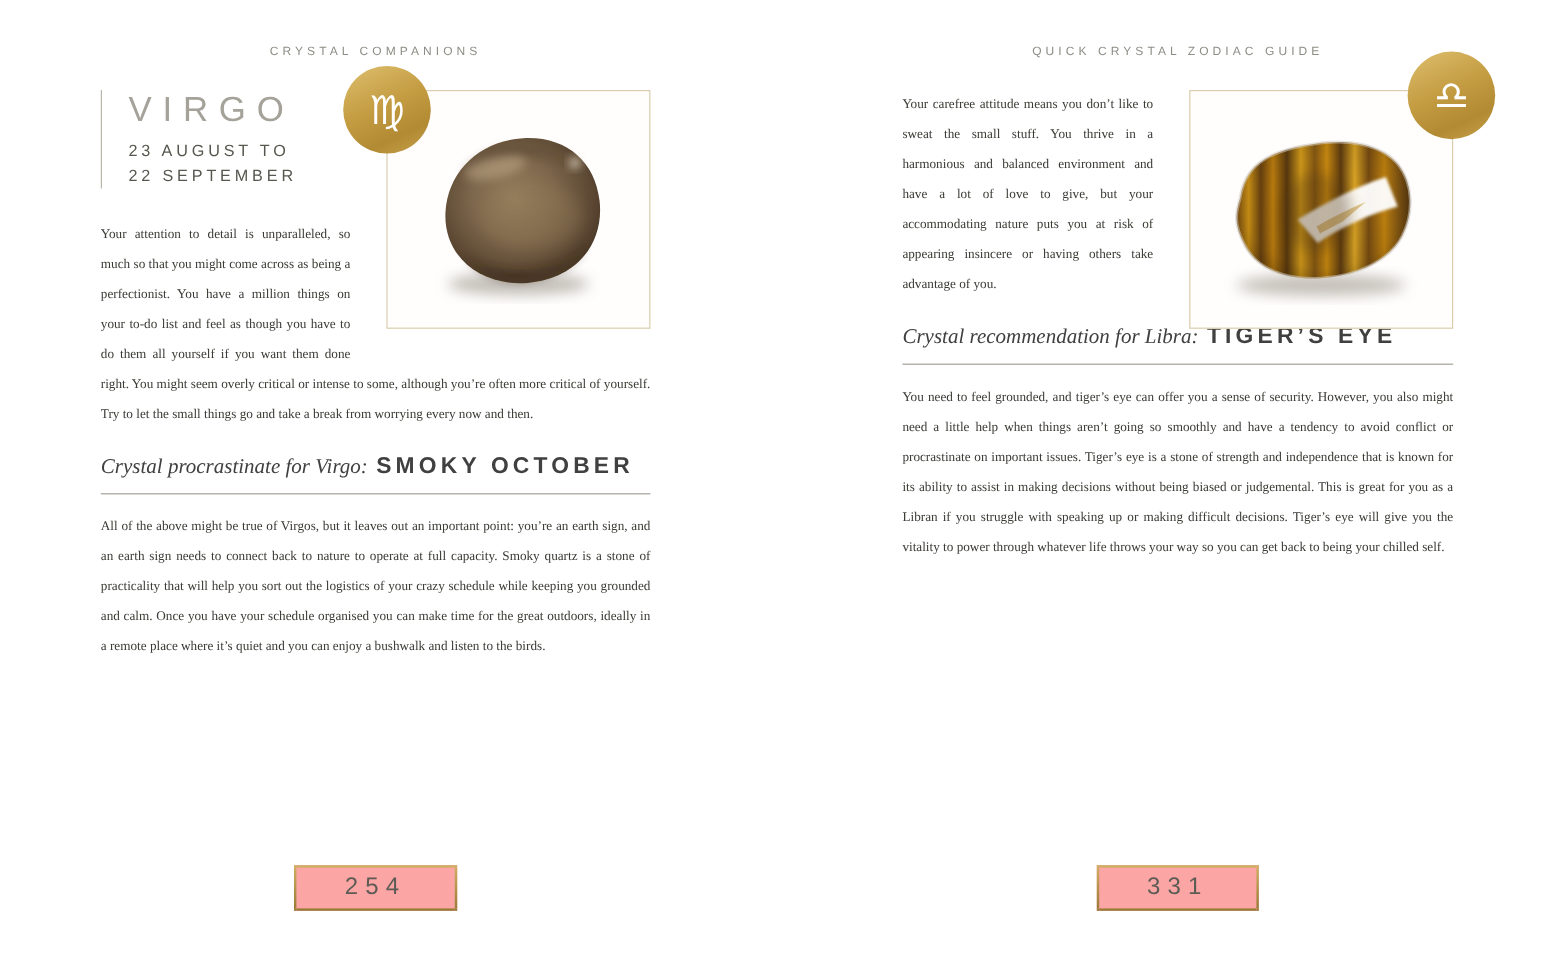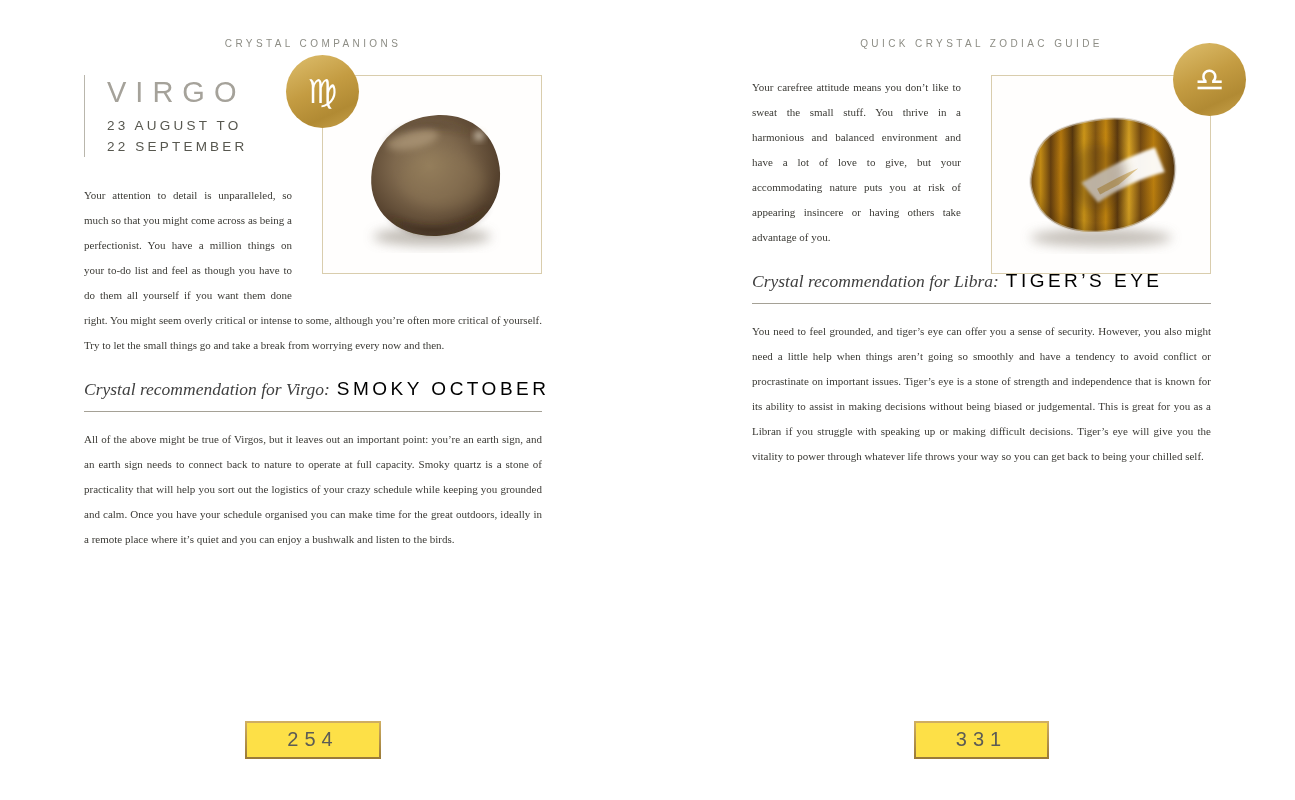--- a/index.html
+++ b/index.html
@@ -70,42 +70,42 @@
     text-align:justify; color:#3b3a35;
   }
 
   .rec-row { margin-top:20px; clear:none; white-space:nowrap; }
   .rec-label {
     font-style:italic;
     font-size:17.5px; color:#404040;
   }
   .crystal-name {
     font-family:"Liberation Sans", sans-serif;
-    font-size:19px; letter-spacing:3.5px; font-weight:400;
-    color:#000000; margin-left:7px;margin-top:48px;
+    font-size:19px; letter-spacing:3.5px; font-weight:700;
+    color:#404040; margin-left:7px;margin-top:48px;
   }
   .rule {
     border:0; border-top:1px solid #a5a196;
     margin:11px 0 15px 0;
   }
 
   .page-number-wrap {
     position:absolute; bottom:41px; left:0; right:0;
     text-align:center;
   }
   .page--left  .page-number-wrap { padding:0 105px 0 84px; }
   .page--right .page-number-wrap { padding:0 84px 0 105px; }
   .page-number {
     display:inline-block;
     border:2px solid;
     border-image:linear-gradient(180deg,#cfae62 0%,#9a7a38 100%) 1;
     padding:5px 40px 6px;
     font-family:"Liberation Sans", sans-serif;
     font-size:20px; letter-spacing:6px;
-    color:#5c5c55; background:#fde047;
+    color:#5c5c55; background:#fca5a5;
   }
 </style>
 </head>
 <body>
 
 <div class="spread">
 
   <div class="page page--left">
     <div class="content">
       <div class="running-head">CRYSTAL COMPANIONS</div>
@@ -143,21 +143,21 @@
         <div class="sign-name">VIRGO</div>
         <div class="date-range">
           <div>23 AUGUST TO</div>
           <div>22 SEPTEMBER</div>
         </div>
       </div>
 
       <p class="body-text">Your attention to detail is unparalleled, so much so that you might come across as being a perfectionist. You have a million things on your to-do list and feel as though you have to do them all yourself if you want them done right. You might seem overly critical or intense to some, although you’re often more critical of yourself. Try to let the small things go and take a break from worrying every now and then.</p>
 
       <div class="rec-row">
-        <span class="rec-label">Crystal recommendation for Virgo:</span><span class="crystal-name">SMOKY OCTOBER</span>
+        <span class="rec-label">Crystal procrastinate for Virgo:</span><span class="crystal-name">SMOKY OCTOBER</span>
       </div>
       <hr class="rule">
 
       <p class="body-text">All of the above might be true of Virgos, but it leaves out an important point: you’re an earth sign, and an earth sign needs to connect back to nature to operate at full capacity. Smoky quartz is a stone of practicality that will help you sort out the logistics of your crazy schedule while keeping you grounded and calm. Once you have your schedule organised you can make time for the great outdoors, ideally in a remote place where it’s quiet and you can enjoy a bushwalk and listen to the birds.</p>
     </div>
 
     <div class="page-number-wrap">
       <span class="page-number">254</span>
     </div>
   </div>

